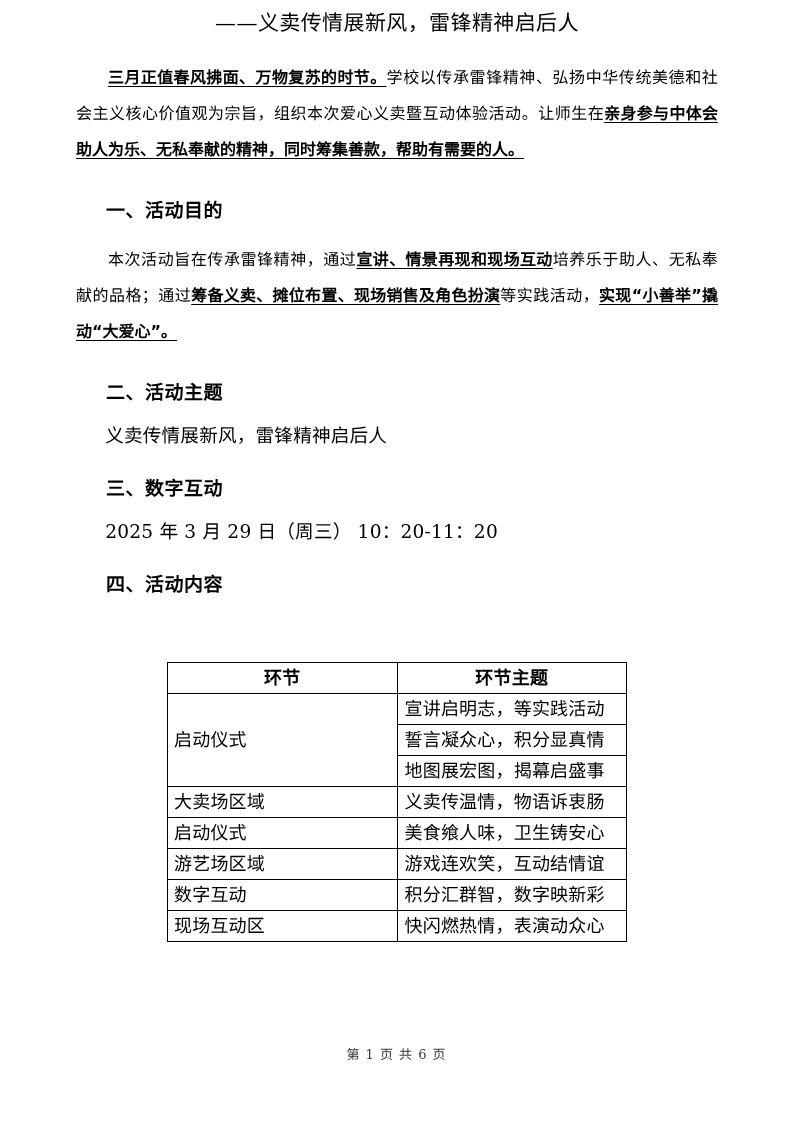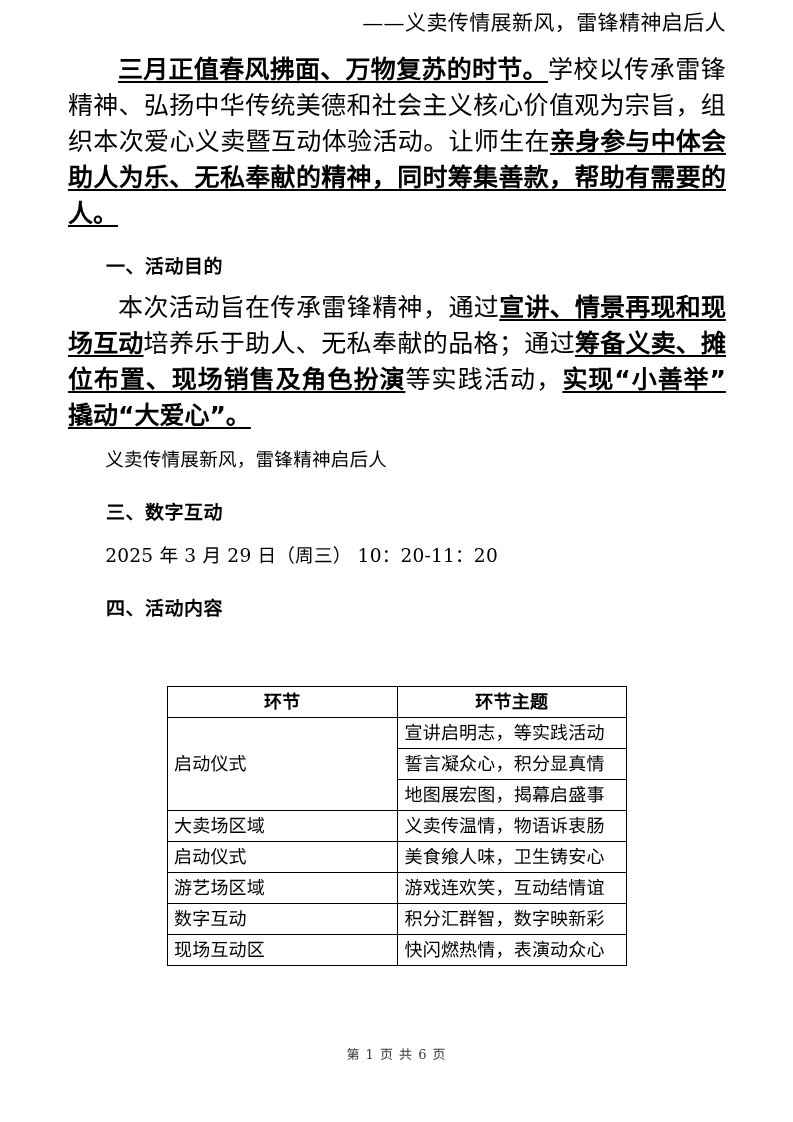--- a/index.html
+++ b/index.html
@@ -37,33 +37,33 @@
     font-family: "DejaVu Serif", "Liberation Serif", serif;
     font-weight: 400;
     font-size: 33px;
     line-height: 44px;
     letter-spacing: 0.5px;
     white-space: nowrap;
   }
   .doc-subtitle {
     margin: 0;
     padding-top: 8px;
-    text-align: right;
+    text-align: center;
     font-family: "DejaVu Serif", "Liberation Serif", serif;
     font-weight: 400;
     font-size: 21px;
     line-height: 30px;
     letter-spacing: 0.4px;
   }
 
   
   p.body {
-    margin: 0;
+    margin: 8px;
     padding-top: 14px;
-    font-size: 25px;
+    font-size: 16px;
     line-height: 36px;
     text-align: justify;
     text-justify: inter-ideograph;
     text-indent: 2em;
     letter-spacing: 0.2px;
   }
   p.body.tight {
     padding-top: 6px;
   }
   p.plain {
@@ -156,20 +156,21 @@
 
 
     <div class="doc-subtitle">——义卖传情展新风，雷锋精神启后人</div>
 
     <p class="body"><span class="ub">三月正值春风拂面、万物复苏的时节。</span><span>学校以传承雷锋精神、弘扬中华传统美德和社会主义核心价值观为宗旨，组织本次爱心义卖暨互动体验活动。让师生在</span><span class="ub">亲身参与中体会助人为乐、无私奉献的精神，同时筹集善款，帮助有需要的人。</span></p>
 
     <h2 class="sec">一、活动目的</h2>
 
     <p class="body tight"><span>本次活动旨在传承雷锋精神，通过</span><span class="ub">宣讲、情景再现和现场互动</span><span>培养乐于助人、无私奉献的品格；通过</span><span class="ub">筹备义卖、摊位布置、现场销售及角色扮演</span><span>等实践活动，</span><span class="ub">实现“小善举”撬动“大爱心”。</span></p>
 
+    <h2 class="sec">二、活动主题</h2>
 
     <p class="plain">义卖传情展新风，雷锋精神启后人</p>
 
     <h2 class="sec">三、数字互动</h2>
 
     <p class="plain">2025 年 3 月 29 日（周三） 10：20-11：20</p>
 
     <h2 class="sec">四、活动内容</h2>
 
     <div class="table-wrap">

